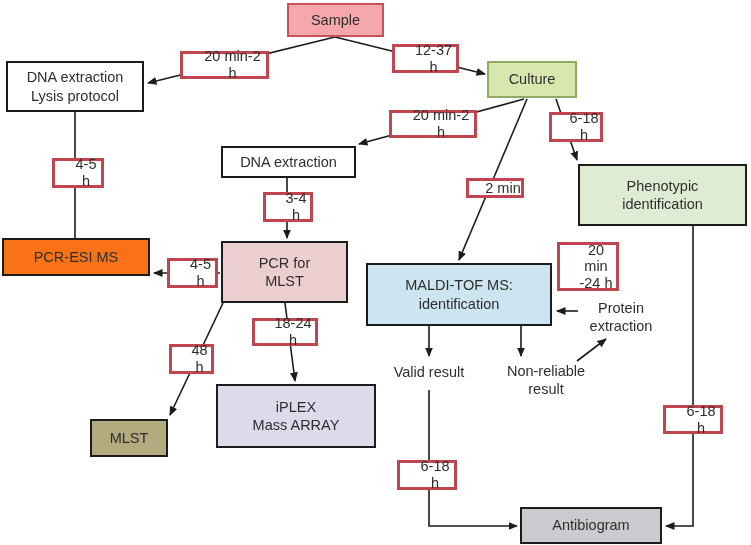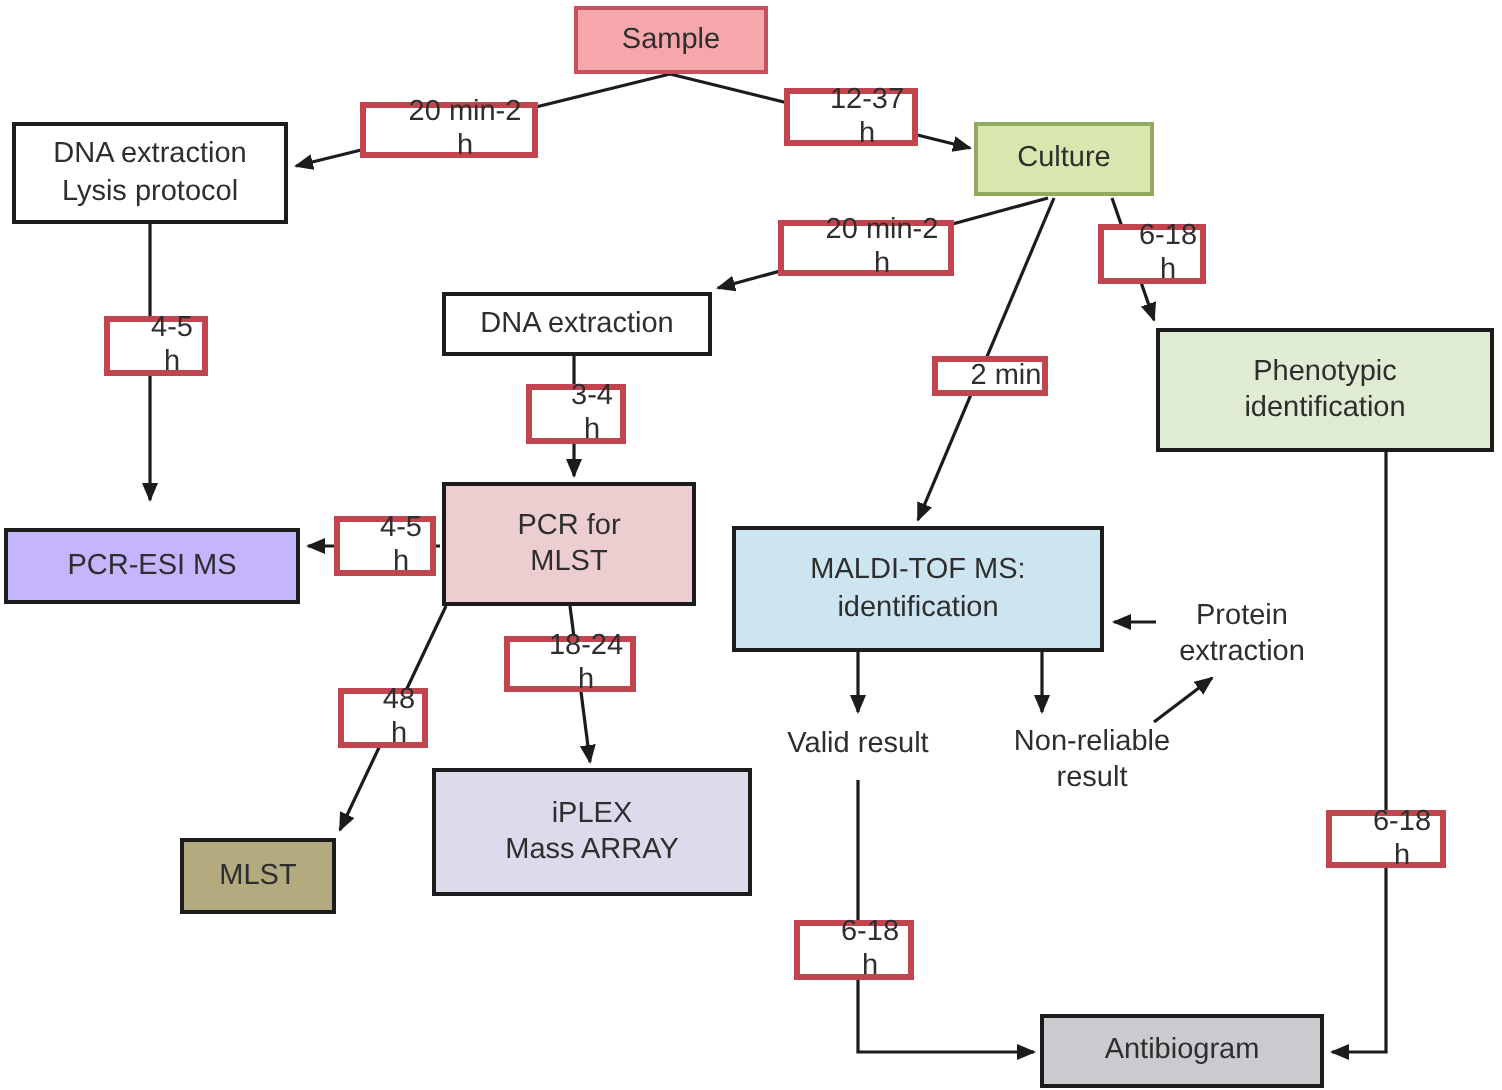--- a/index.html
+++ b/index.html
@@ -79,21 +79,21 @@
   <div class="box node" style="left:6px;top:61px;width:138px;height:51px;">DNA extraction
 Lysis protocol</div>
 
   <div class="box node" style="left: 487px; top: 61px; width: 90px; height: 37px; background-color: rgb(217, 231, 174); border-color: rgb(144, 170, 96);">Culture</div>
 
   <div class="box node" style="left:221px;top:146px;width:135px;height:32px;">DNA extraction</div>
 
   <div class="box node" style="left: 578px; top: 164px; width: 169px; height: 62px; background-color: rgb(224, 235, 211);">Phenotypic
 identification</div>
 
-  <div class="box node" style="left: 2px; top: 264px; width: 148px; height: 38px; background-color: #c4b5fd;">PCR-ESI MS</div>
+  <div class="box node" style="left: 2px; top: 238px; width: 148px; height: 38px; background-color: #f97316;">PCR-ESI MS</div>
 
   <div class="box node" style="left: 221px; top: 241px; width: 127px; height: 62px; background-color: rgb(237, 206, 208);">PCR for
 MLST</div>
 
   <div class="box node" style="left: 366px; top: 263px; width: 186px; height: 63px; background-color: rgb(205, 229, 240);">MALDI-TOF MS:
 identification</div>
 
   <div class="box node" style="left: 216px; top: 384px; width: 160px; height: 64px; background-color: rgb(223, 218, 235);">iPLEX
 Mass ARRAY</div>
 
@@ -122,18 +122,20 @@
   <div class="tlabel" style="left:52px;top:158px;width:52px;height:30px;">4-5 h</div>
 
   <div class="tlabel" style="left:263px;top:192px;width:50px;height:30px;">3-4 h</div>
 
   <div class="tlabel" style="left:167px;top:258px;width:51px;height:30px;">4-5 h</div>
 
   <div class="tlabel" style="left:252px;top:318px;width:66px;height:28px;">18-24 h</div>
 
   <div class="tlabel" style="left:169px;top:344px;width:45px;height:30px;">48 h</div>
 
+  <div class="tlabel" style="left:557px;top:242px;width:62px;height:49px;">20 min
+-24 h</div>
 
   <div class="tlabel" style="left:397px;top:460px;width:60px;height:30px;">6-18 h</div>
 
   <div class="tlabel" style="left:663px;top:405px;width:60px;height:29px;">6-18 h</div>
 
 </div>
 
 </body></html>

